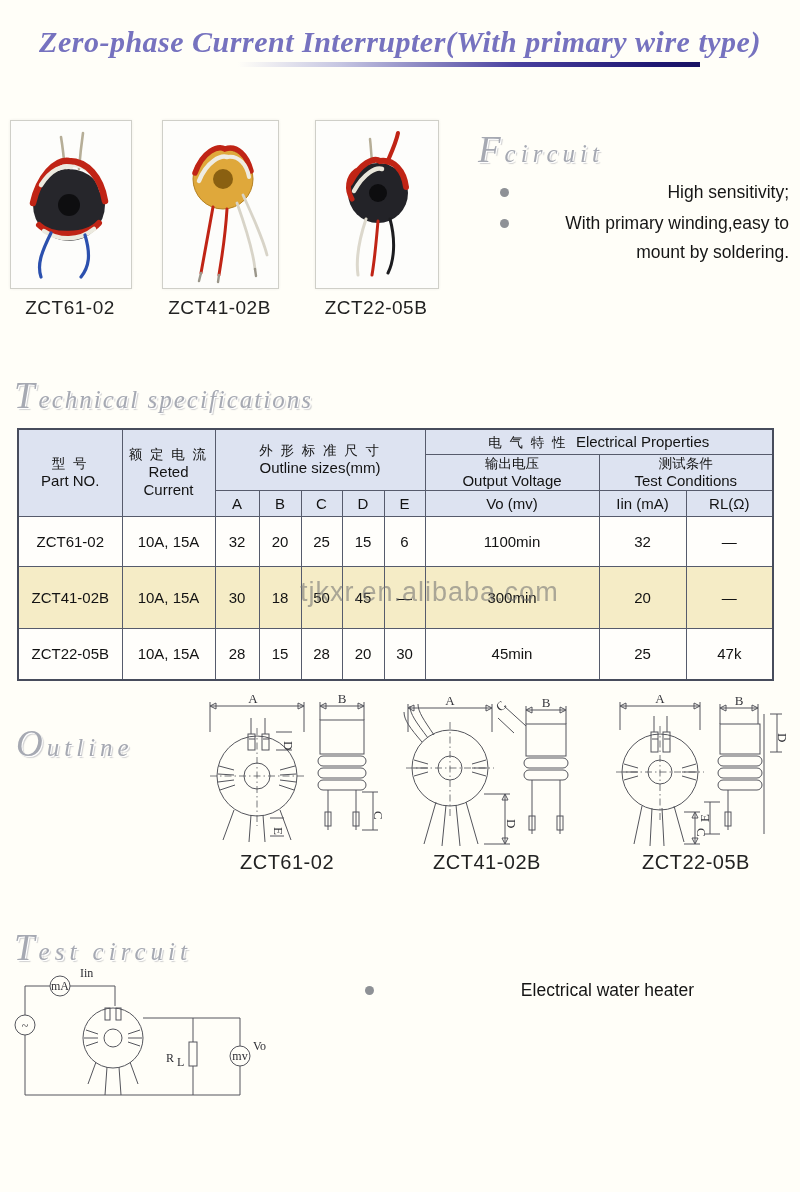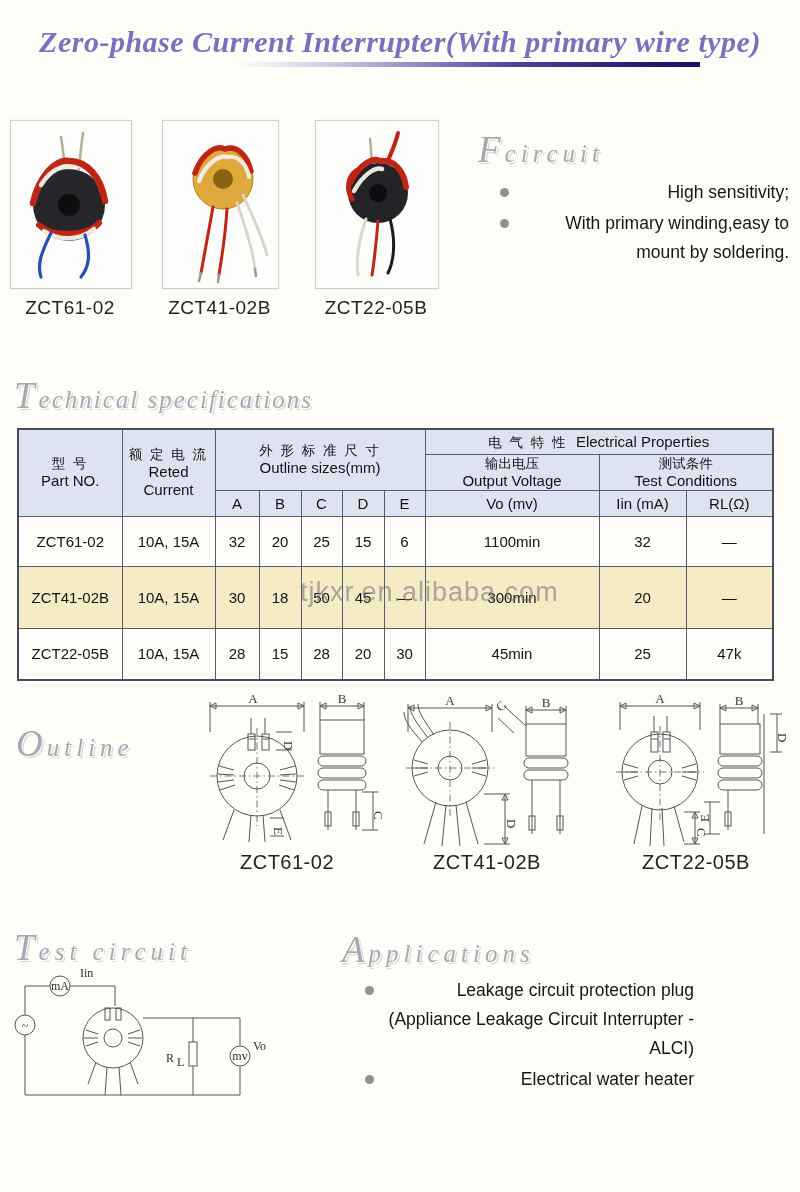--- a/index.html
+++ b/index.html
@@ -448,23 +448,19 @@
       <text class="ctx" x="52" y="22" text-anchor="middle" font-size="9">mA</text>
       <text class="ctx" x="17" y="62" text-anchor="middle" font-size="13">~</text>
       <text class="ctx" x="72" y="9" font-size="13">Iin</text>
       <text class="ctx" x="158" y="94" font-size="16">R</text>
       <text class="ctx" x="169" y="98" font-size="11">L</text>
       <text class="ctx" x="232" y="92" text-anchor="middle" font-size="9">mv</text>
       <text class="ctx" x="245" y="82" font-size="15">Vo</text>
     </svg>
   </div>
 
-  <div class="sec-title" style="left:342px;top:928px;">
-    <span class="cap">A</span><span class="rest">pplications</span>
-  </div>
   <div class="apps-list">
     <ul class="dots">
-      <li>Leakage circuit protection plug (Appliance Leakage Circuit Interrupter -ALCI)</li>
       <li>Electrical water heater</li>
     </ul>
   </div>
 
 </div>
 
 </body></html>

